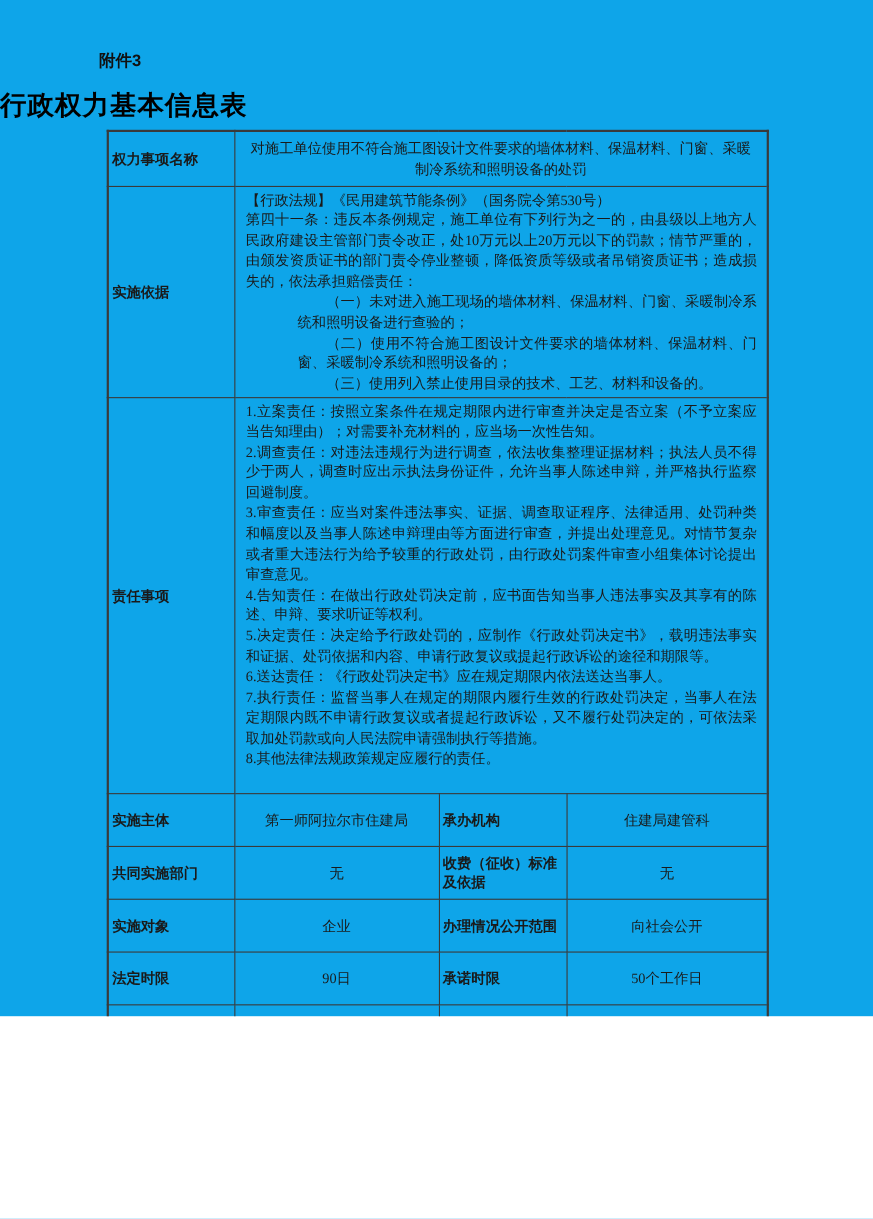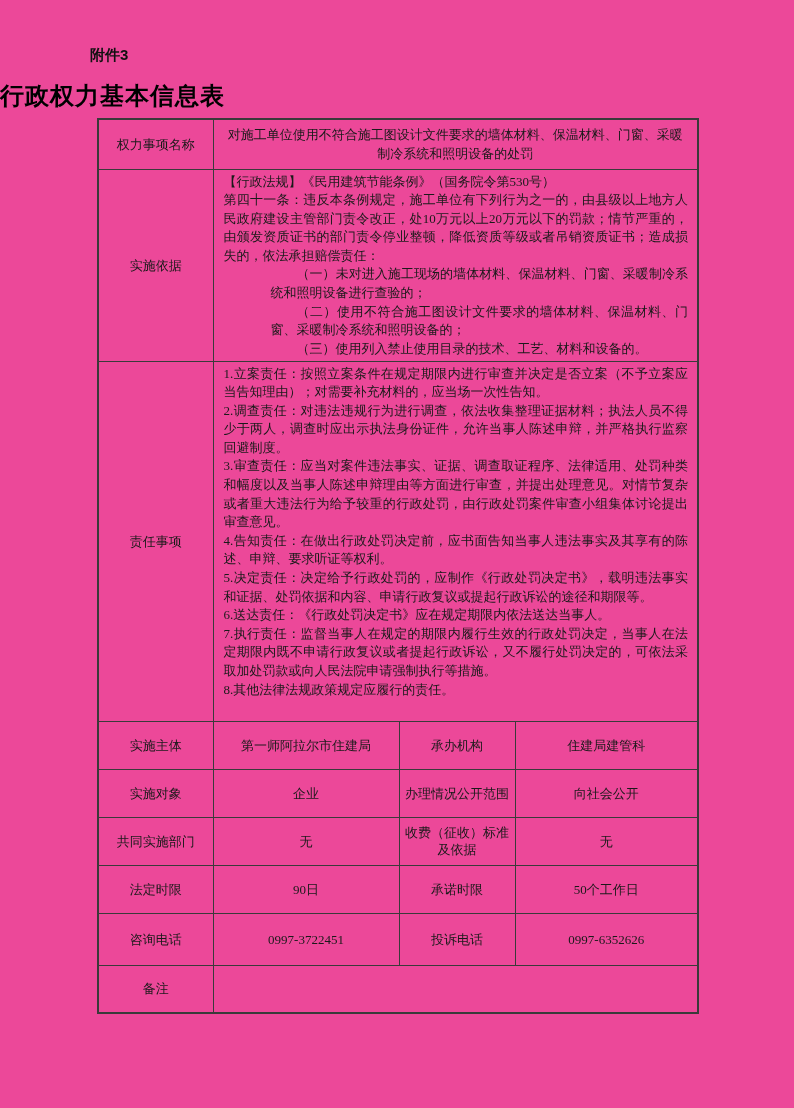--- a/index.html
+++ b/index.html
@@ -3,22 +3,22 @@
 <meta charset="utf-8">
 <style>
   html, body {
     margin: 0;
     padding: 0;
     background: #ffffff;
   }
   .page {
     position: relative;
     width: 794px;
-    height: 1108px;
-    background: #ec4899;
+    height: 924px;
+    background: #0ea5e9;
     color: #1a1a1a;
     font-family: "Liberation Serif", "DejaVu Serif", serif;
     overflow: hidden;
   }
   .attachment {
     position: absolute;
     left: 90px;
     top: 46px;
     font-family: "Liberation Sans", "DejaVu Sans", sans-serif;
     font-weight: bold;
@@ -46,24 +46,24 @@
     table-layout: fixed;
     border: 2px solid #3a3a3a;
   }
   table.info-table td {
     border: 1px solid #3a3a3a;
     font-size: 13px;
     color: #1a1a1a;
     overflow: hidden;
   }
   td.lab {
-    text-align: center;
     vertical-align: middle;
     padding: 2px 3px;
     line-height: 17px;
+    font-weight: bold;
   }
   td.val-center {
     text-align: center;
     vertical-align: middle;
     padding: 2px 10px;
     line-height: 19px;
   }
   td.val-text {
     vertical-align: top;
     text-align: justify;
@@ -128,31 +128,31 @@
     </tr>
 
     <tr style="height:48px">
       <td class="lab">实施主体</td>
       <td class="val-center">第一师阿拉尔市住建局</td>
       <td class="lab">承办机构</td>
       <td class="val-center">住建局建管科</td>
     </tr>
 
     <tr style="height:48px">
+      <td class="lab">共同实施部门</td>
+      <td class="val-center">无</td>
+      <td class="lab">收费（征收）标准及依据</td>
+      <td class="val-center">无</td>
+    </tr>
+
+    <tr style="height:48px">
       <td class="lab">实施对象</td>
       <td class="val-center">企业</td>
       <td class="lab">办理情况公开范围</td>
       <td class="val-center">向社会公开</td>
-    </tr>
-
-    <tr style="height:48px">
-      <td class="lab">共同实施部门</td>
-      <td class="val-center">无</td>
-      <td class="lab">收费（征收）标准及依据</td>
-      <td class="val-center">无</td>
     </tr>
 
     <tr style="height:48px">
       <td class="lab">法定时限</td>
       <td class="val-center">90日</td>
       <td class="lab">承诺时限</td>
       <td class="val-center">50个工作日</td>
     </tr>
 
     <tr style="height:52px">

